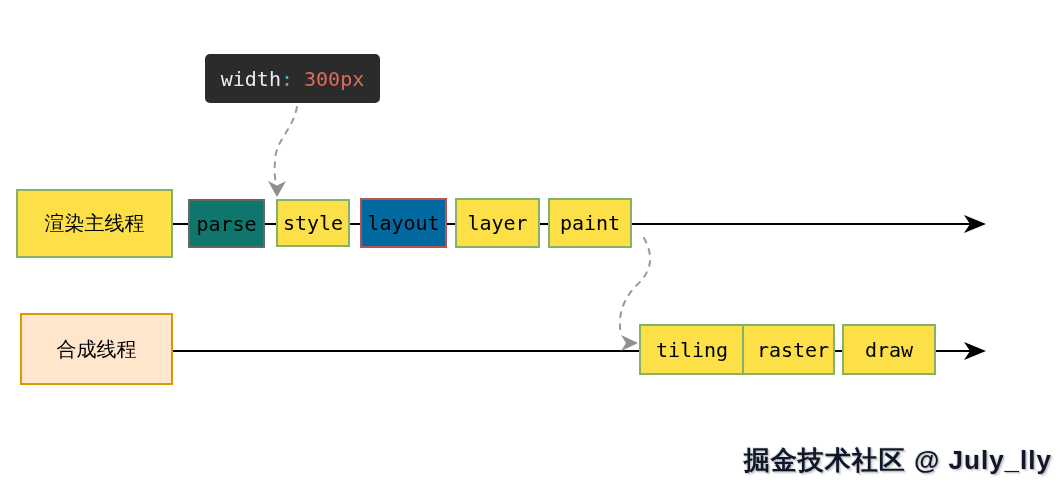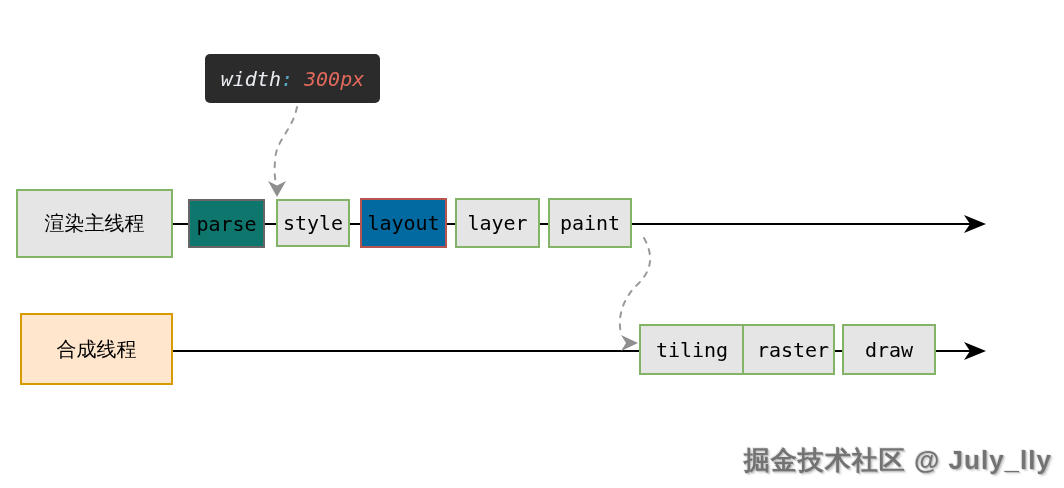--- a/index.html
+++ b/index.html
@@ -11,55 +11,54 @@
     overflow: hidden;
   }
   svg.wires { position: absolute; left: 0; top: 0; width: 1064px; height: 488px; }
 
   .tooltip {
     position: absolute; left: 205px; top: 54px; width: 175px; height: 49px;
     background: #2b2b2b; border-radius: 5px;
     display: flex; align-items: center; justify-content: center;
     font-family: "DejaVu Sans Mono", monospace; font-size: 20px;
     white-space: pre;
-    font-style: italic;
   }
   .tooltip .prop  { color: #e8ecf1; }
   .tooltip .colon { color: #56a8c2; }
   .tooltip .value { color: #e0695c; margin-left: 11px; }
 
   .box {
     position: absolute;
     display: flex; align-items: center; justify-content: center;
     font-size: 20px; color: #000;
   }
   .thread-label { font-family: "Liberation Sans", sans-serif; }
   .stage { font-family: "DejaVu Sans Mono", monospace; }
 
-  .green  { background: #e5e5e5; border: 2px solid #82b366; }
+  .green  { background: #fde047; border: 2px solid #82b366; }
   .red    { background: #0369a1; border: 2px solid #b85450; }
   .gray   { background: #0f766e; border: 2px solid #666666; }
   .orange { background: #ffe6cc; border: 2px solid #d79b00; }
 
   .main-thread-label { left: 16px;  top: 189px; width: 157px; height: 69px; }
   .stage-parse       { left: 188px; top: 199px; width: 77px;  height: 49px; }
   .stage-style       { left: 276px; top: 199px; width: 74px;  height: 48px; }
   .stage-layout      { left: 360px; top: 198px; width: 87px;  height: 50px; }
   .stage-layer       { left: 455px; top: 198px; width: 85px;  height: 50px; }
   .stage-paint       { left: 548px; top: 198px; width: 84px;  height: 50px; }
 
   .compositor-label  { left: 20px;  top: 313px; width: 153px; height: 72px; }
   .stage-tiling      { left: 639px; top: 324px; width: 106px;  height: 51px; }
   .stage-raster      { left: 742px; top: 324px; width: 93px;  height: 51px; padding-left: 9px; }
   .stage-draw        { left: 842px; top: 324px; width: 94px;  height: 51px; text-align: center; }
 
   .watermark {
     position: absolute; right: 12px; bottom: 10px;
     font-size: 26px; font-weight: bold; letter-spacing: 1px;
-    color: #737373;
+    color: #0f172a;
     text-shadow: 1px 1px 0 #c4c4c4, 2px 2px 2px #d8d8d8, -1px -1px 0 #e9e9e9;
     white-space: nowrap;
   }
 </style>
 </head>
 <body>
 
 <div class="canvas">
 
   <svg class="wires" viewBox="0 0 1064 488">

